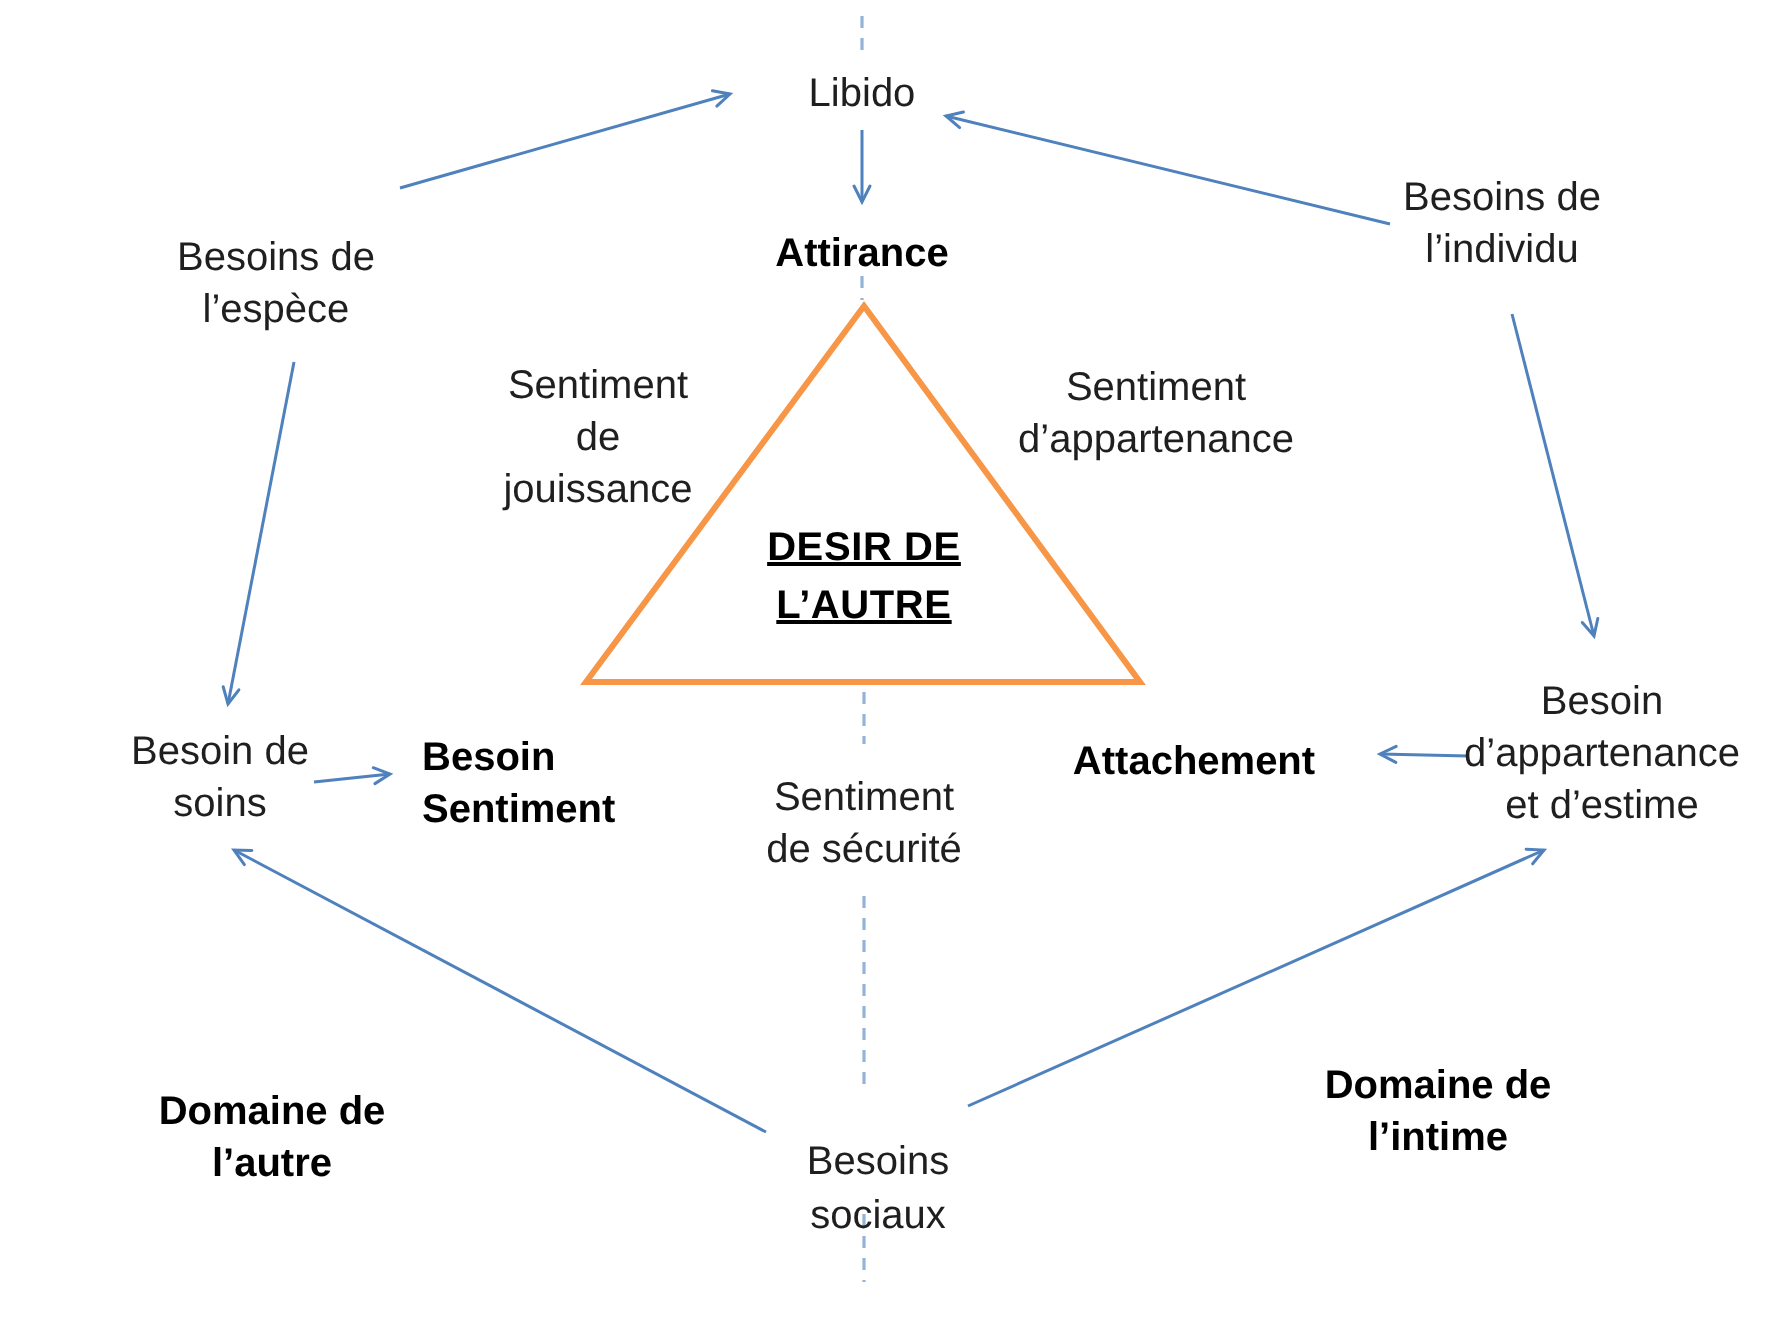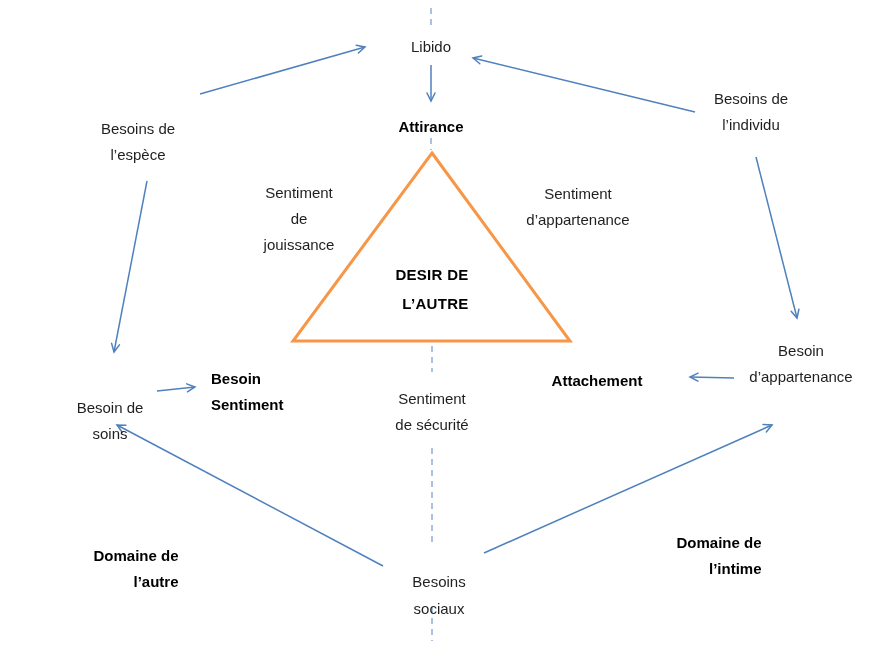--- a/index.html
+++ b/index.html
@@ -6,27 +6,27 @@
   body{
     width:888px;height:663px;background:#ffffff;position:relative;overflow:hidden;
     font-family:"Liberation Sans", sans-serif;
   }
   #canvas{position:absolute;left:0;top:0;}
   .label{
     position:absolute;
     transform:translateX(-50%);
     text-align:center;
     white-space:nowrap;
-    font-size:15px;
+    font-size:20px;
     line-height:26px;
     color:#1f1f1f;
     z-index:2;
   }
   .label span{display:block;}
-  .bold{font-weight:bold;color:#000;text-align:right;}
+  .bold{font-weight:bold;color:#000;}
   .desir{line-height:29px;letter-spacing:0.3px;}
   .left-align{transform:none;text-align:left;}
   .wide{line-height:27px;}
 </style>
 </head>
 <body>
 
 <svg id="canvas" width="888" height="663" viewBox="0 0 888 663">
   <defs>
     <marker id="arrowhead" markerWidth="13" markerHeight="12" refX="10" refY="6" orient="auto" markerUnits="userSpaceOnUse">
@@ -75,42 +75,43 @@
   <span>Sentiment</span>
   <span>de</span>
   <span>jouissance</span>
 </div>
 
 <div class="label" style="left:578px;top:181px;">
   <span>Sentiment</span>
   <span>d’appartenance</span>
 </div>
 
-<div class="label bold desir" style="left:432px;top:260px;">
+<div class="label bold desir" style="left:432px;top:260px;text-decoration:underline;">
   <span>DESIR DE</span>
   <span>L’AUTRE</span>
 </div>
 
-<div class="label" style="left:110px;top:363px;margin-top:32px;">
+<div class="label" style="left:110px;top:363px;">
   <span>Besoin de</span>
   <span>soins</span>
 </div>
 
 <div class="label bold left-align" style="left:211px;top:366px;">
   <span>Besoin</span>
   <span>Sentiment</span>
 </div>
 
 <div class="label bold" style="left:597px;top:368px;">
   <span>Attachement</span>
 </div>
 
 <div class="label" style="left:801px;top:338px;">
   <span>Besoin</span>
   <span>d’appartenance</span>
+  <span>et d’estime</span>
 </div>
 
 <div class="label" style="left:432px;top:386px;">
   <span>Sentiment</span>
   <span>de sécurité</span>
 </div>
 
 <div class="label wide" style="left:439px;top:568px;">
   <span>Besoins</span>
   <span>sociaux</span>

